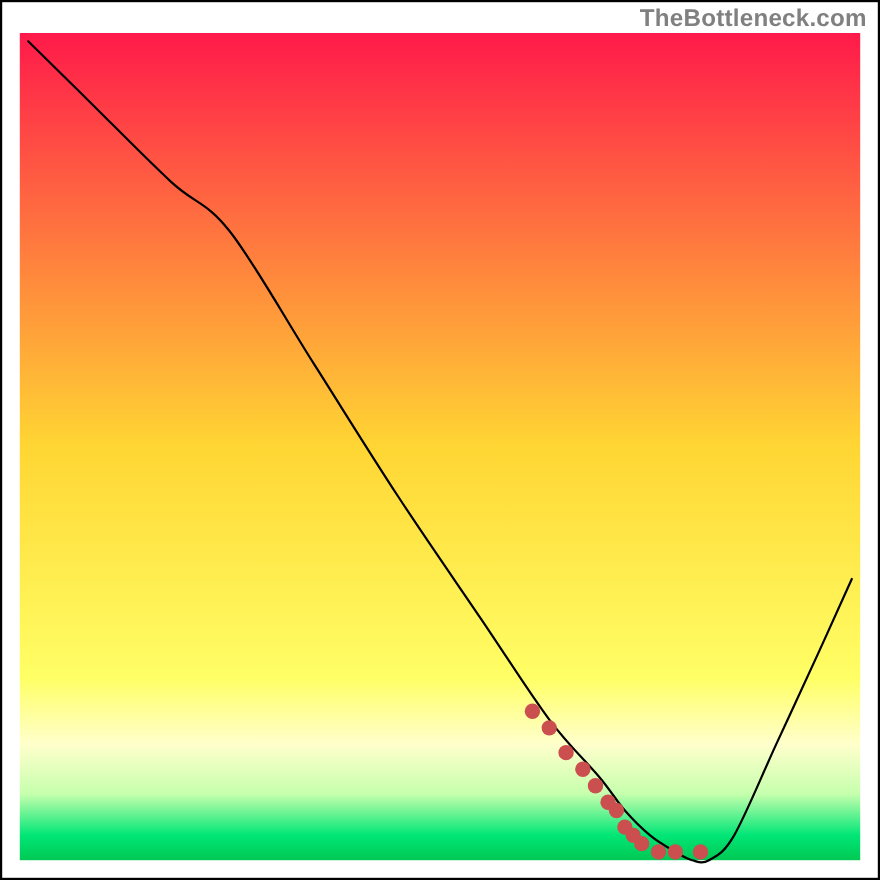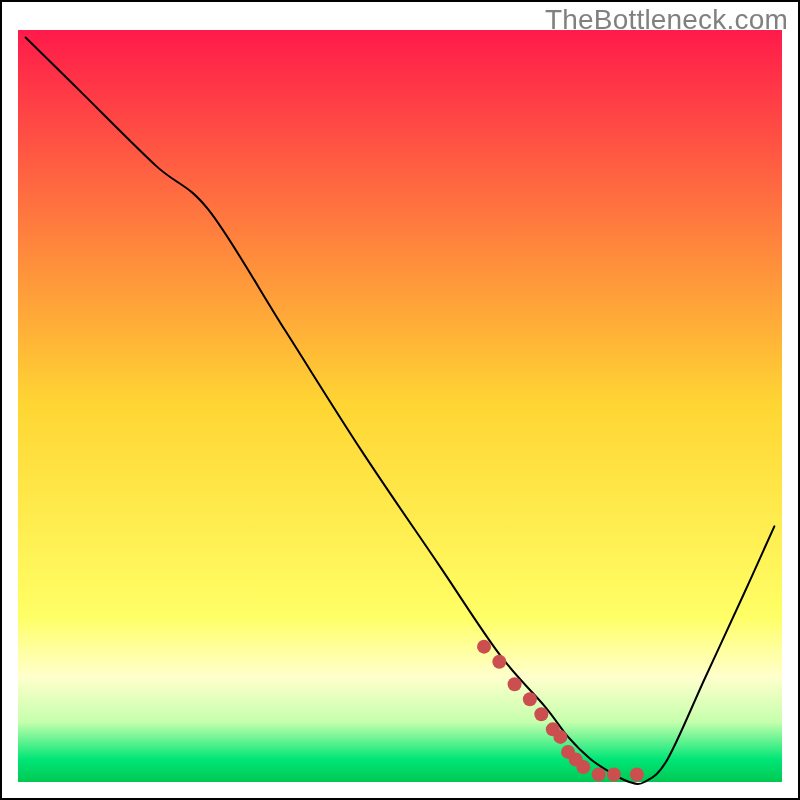--- a/index.html
+++ b/index.html
@@ -12,22 +12,22 @@
   }
   .wrap {
     position: relative;
     width: 800px;
     height: 800px;
   }
   .watermark {
     position: absolute;
     top: 4px;
     right: 12px;
-    font-size: 28px;
-    font-weight: 400;
+    font-size: 22px;
+    font-weight: 700;
     color: #808080;
     letter-spacing: 0.2px;
     z-index: 10;
   }
   
   svg.plot {
     position: absolute;
     left: 0;
     top: 0;
     width: 800px;

